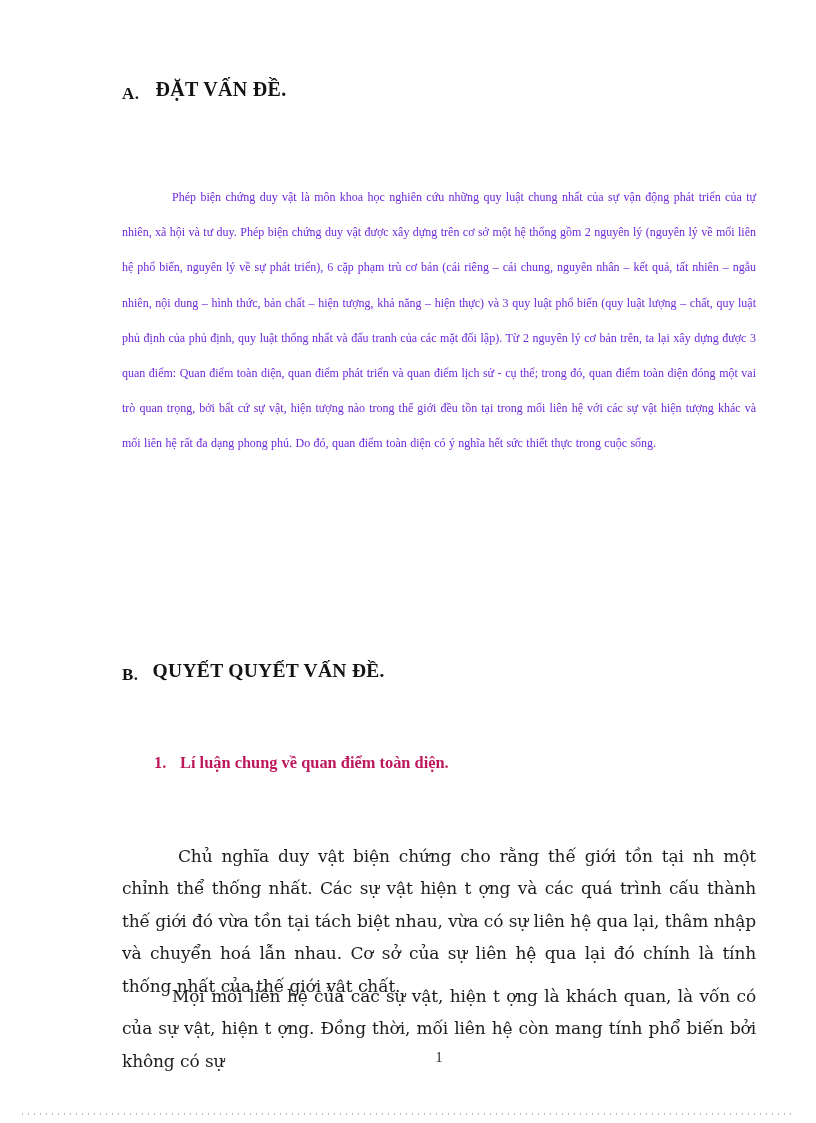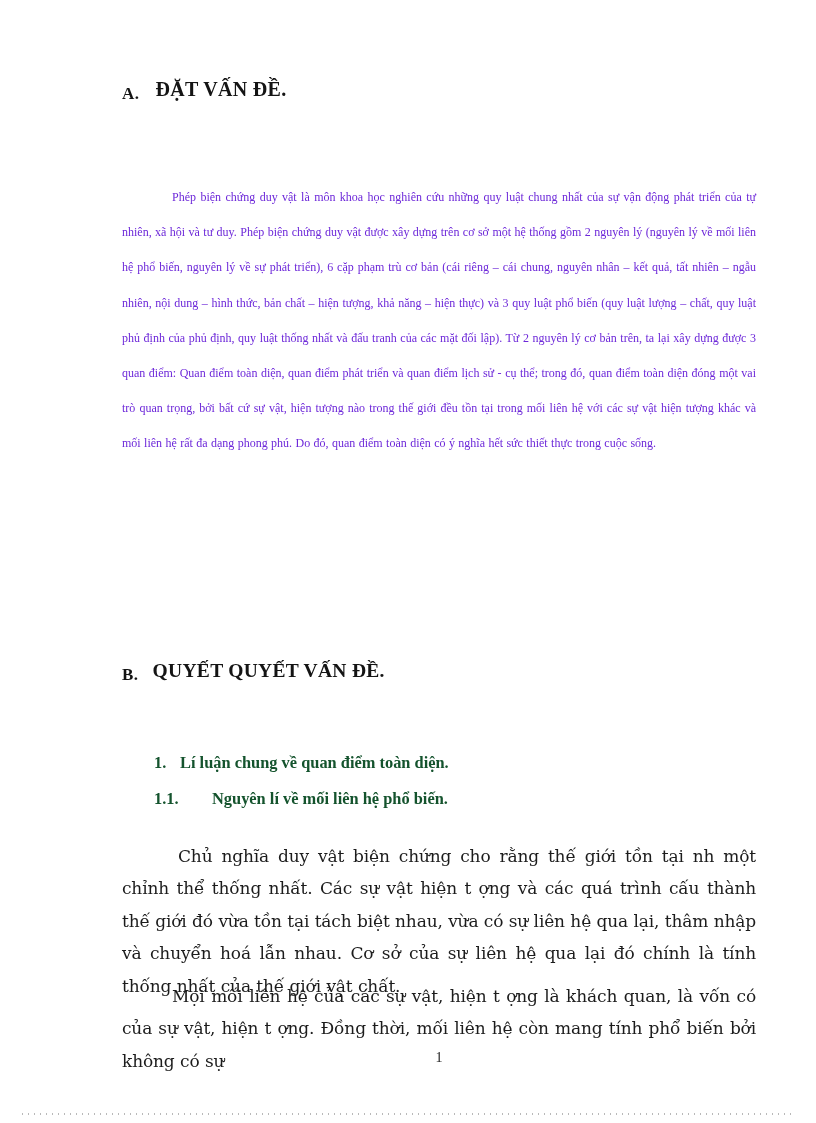--- a/index.html
+++ b/index.html
@@ -85,21 +85,21 @@
     word-spacing: 0.2px;
     color: #1c1c1c;
   }
   #para-2 { top: 823px; text-indent: 56px; }
   #para-3 { top: 963px; text-indent: 50px; }
 
   
   .sub-head {
     position: absolute;
     font-weight: bold;
-    color: #14532d;
+    color: #be185d;
     white-space: nowrap;
   }
   .sub-head .num {
     display: inline-block;
   }
   #sub-1 {
     top: 753px;
     left: 32px;
     font-size: 16.4px;
   }
@@ -149,23 +149,20 @@
     <p class="para" id="para-1">Phép biện chứng duy vật là môn khoa học nghiên cứu những quy luật chung nhất của sự vận động phát triển của tự nhiên, xã hội và tư duy. Phép biện chứng duy vật được xây dựng trên cơ sở một hệ thống gồm 2 nguyên lý (nguyên lý về mối liên hệ phổ biến, nguyên lý về sự phát triển), 6 cặp phạm trù cơ bản (cái riêng – cái chung, nguyên nhân – kết quả, tất nhiên – ngẫu nhiên, nội dung – hình thức, bản chất – hiện tượng, khả năng – hiện thực) và 3 quy luật phổ biến (quy luật lượng – chất, quy luật phủ định của phủ định, quy luật thống nhất và đấu tranh của các mặt đối lập). Từ 2 nguyên lý cơ bản trên, ta lại xây dựng được 3 quan điểm: Quan điểm toàn diện, quan điểm phát triển và quan điểm lịch sử - cụ thể; trong đó, quan điểm toàn diện đóng một vai trò quan trọng, bởi bất cứ sự vật, hiện tượng nào trong thế giới đều tồn tại trong mối liên hệ với các sự vật hiện tượng khác và mối liên hệ rất đa dạng phong phú. Do đó, quan điểm toàn diện có ý nghĩa hết sức thiết thực trong cuộc sống.</p>
 
     <div class="section-head" id="head-b">
       <span class="sec-letter">B.</span><span class="sec-title">QUYẾT QUYẾT VẤN ĐỀ.</span>
     </div>
 
     <div class="sub-head" id="sub-1">
       <span class="num">1.</span><span>Lí luận chung về quan điểm toàn diện.</span>
     </div>
 
-    <div class="sub-head" id="sub-11">
-      <span class="num">1.1.</span><span>Nguyên lí về mối liên hệ phổ biến.</span>
-    </div>
 
     <p class="para para-alt" id="para-2">Chủ nghĩa duy vật biện chứng cho rằng thế giới tồn tại nh  một chỉnh thể thống nhất. Các sự vật hiện t ợng và các quá trình cấu thành thế giới đó vừa tồn tại tách biệt nhau, vừa có sự liên hệ qua lại, thâm nhập và chuyển hoá lẫn nhau. Cơ sở của sự liên hệ qua lại đó chính là tính thống nhất của thế giới vật chất.</p>
 
     <p class="para para-alt" id="para-3">Mọi mối liên hệ của các sự vật, hiện t ợng là khách quan, là vốn có của sự vật, hiện t ợng. Đồng thời, mối liên hệ còn mang tính phổ biến bởi không có sự</p>
 
     <div class="page-number">1</div>
 
   </div>
 
   <div class="bottom-rule"></div>

